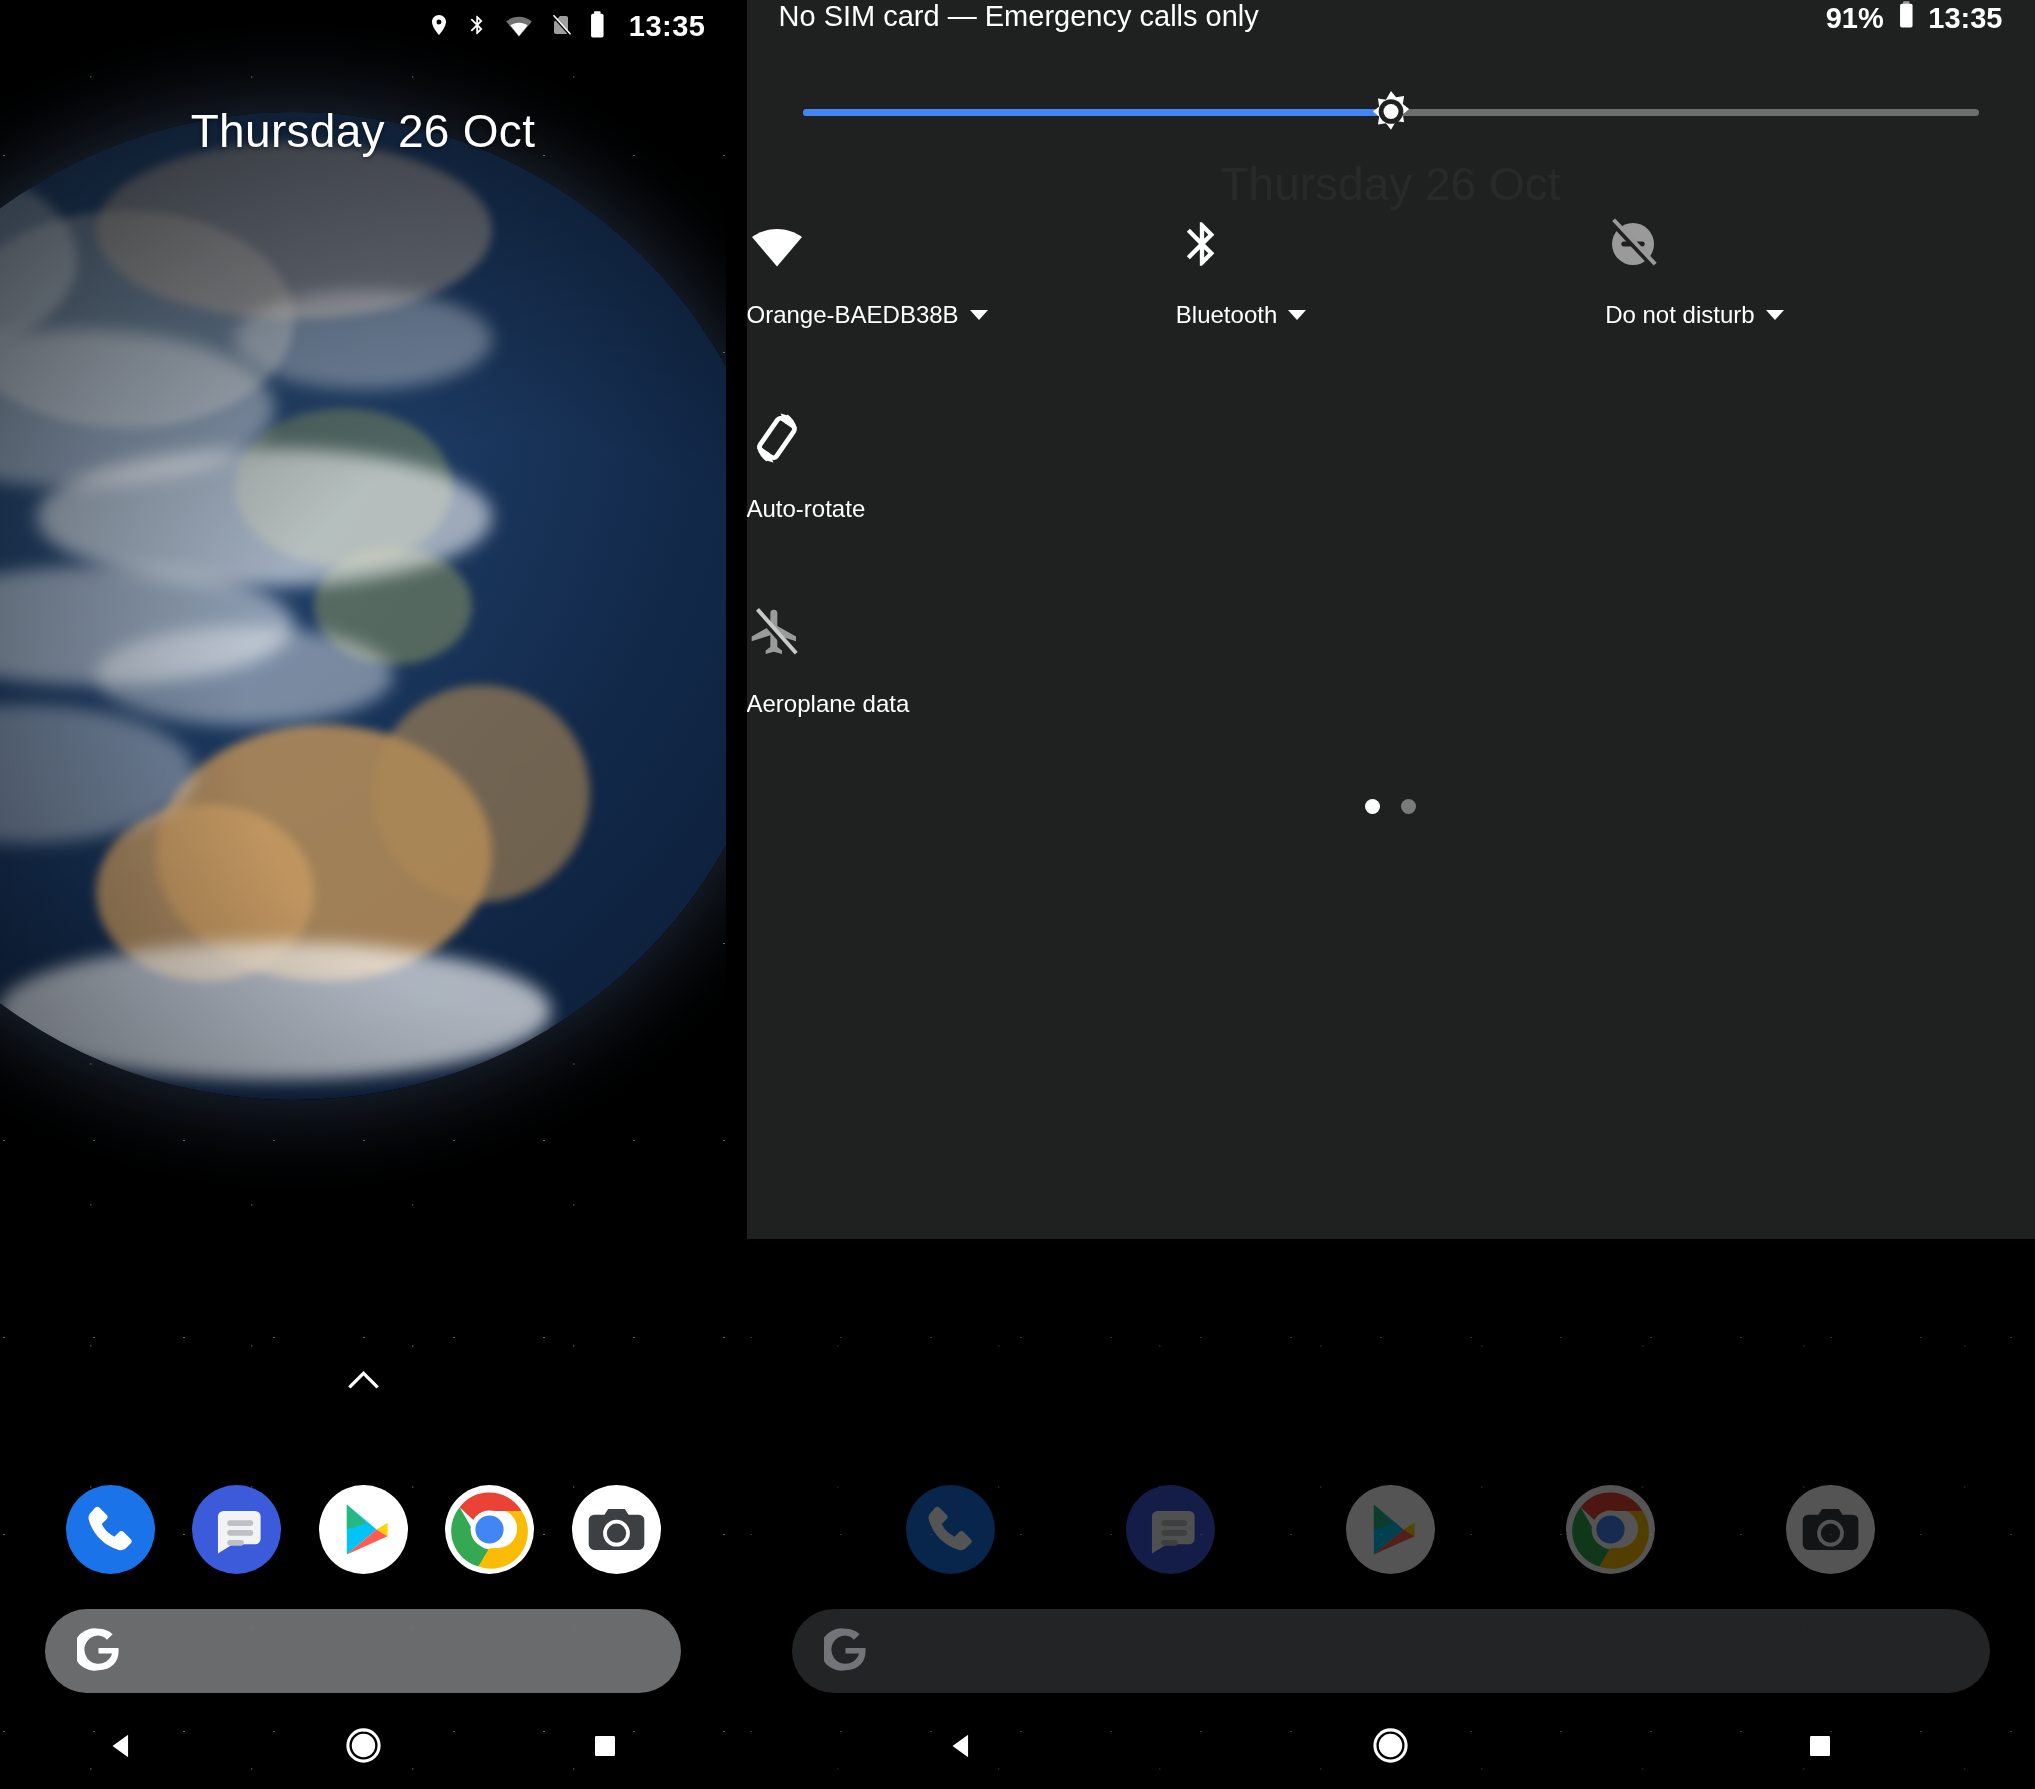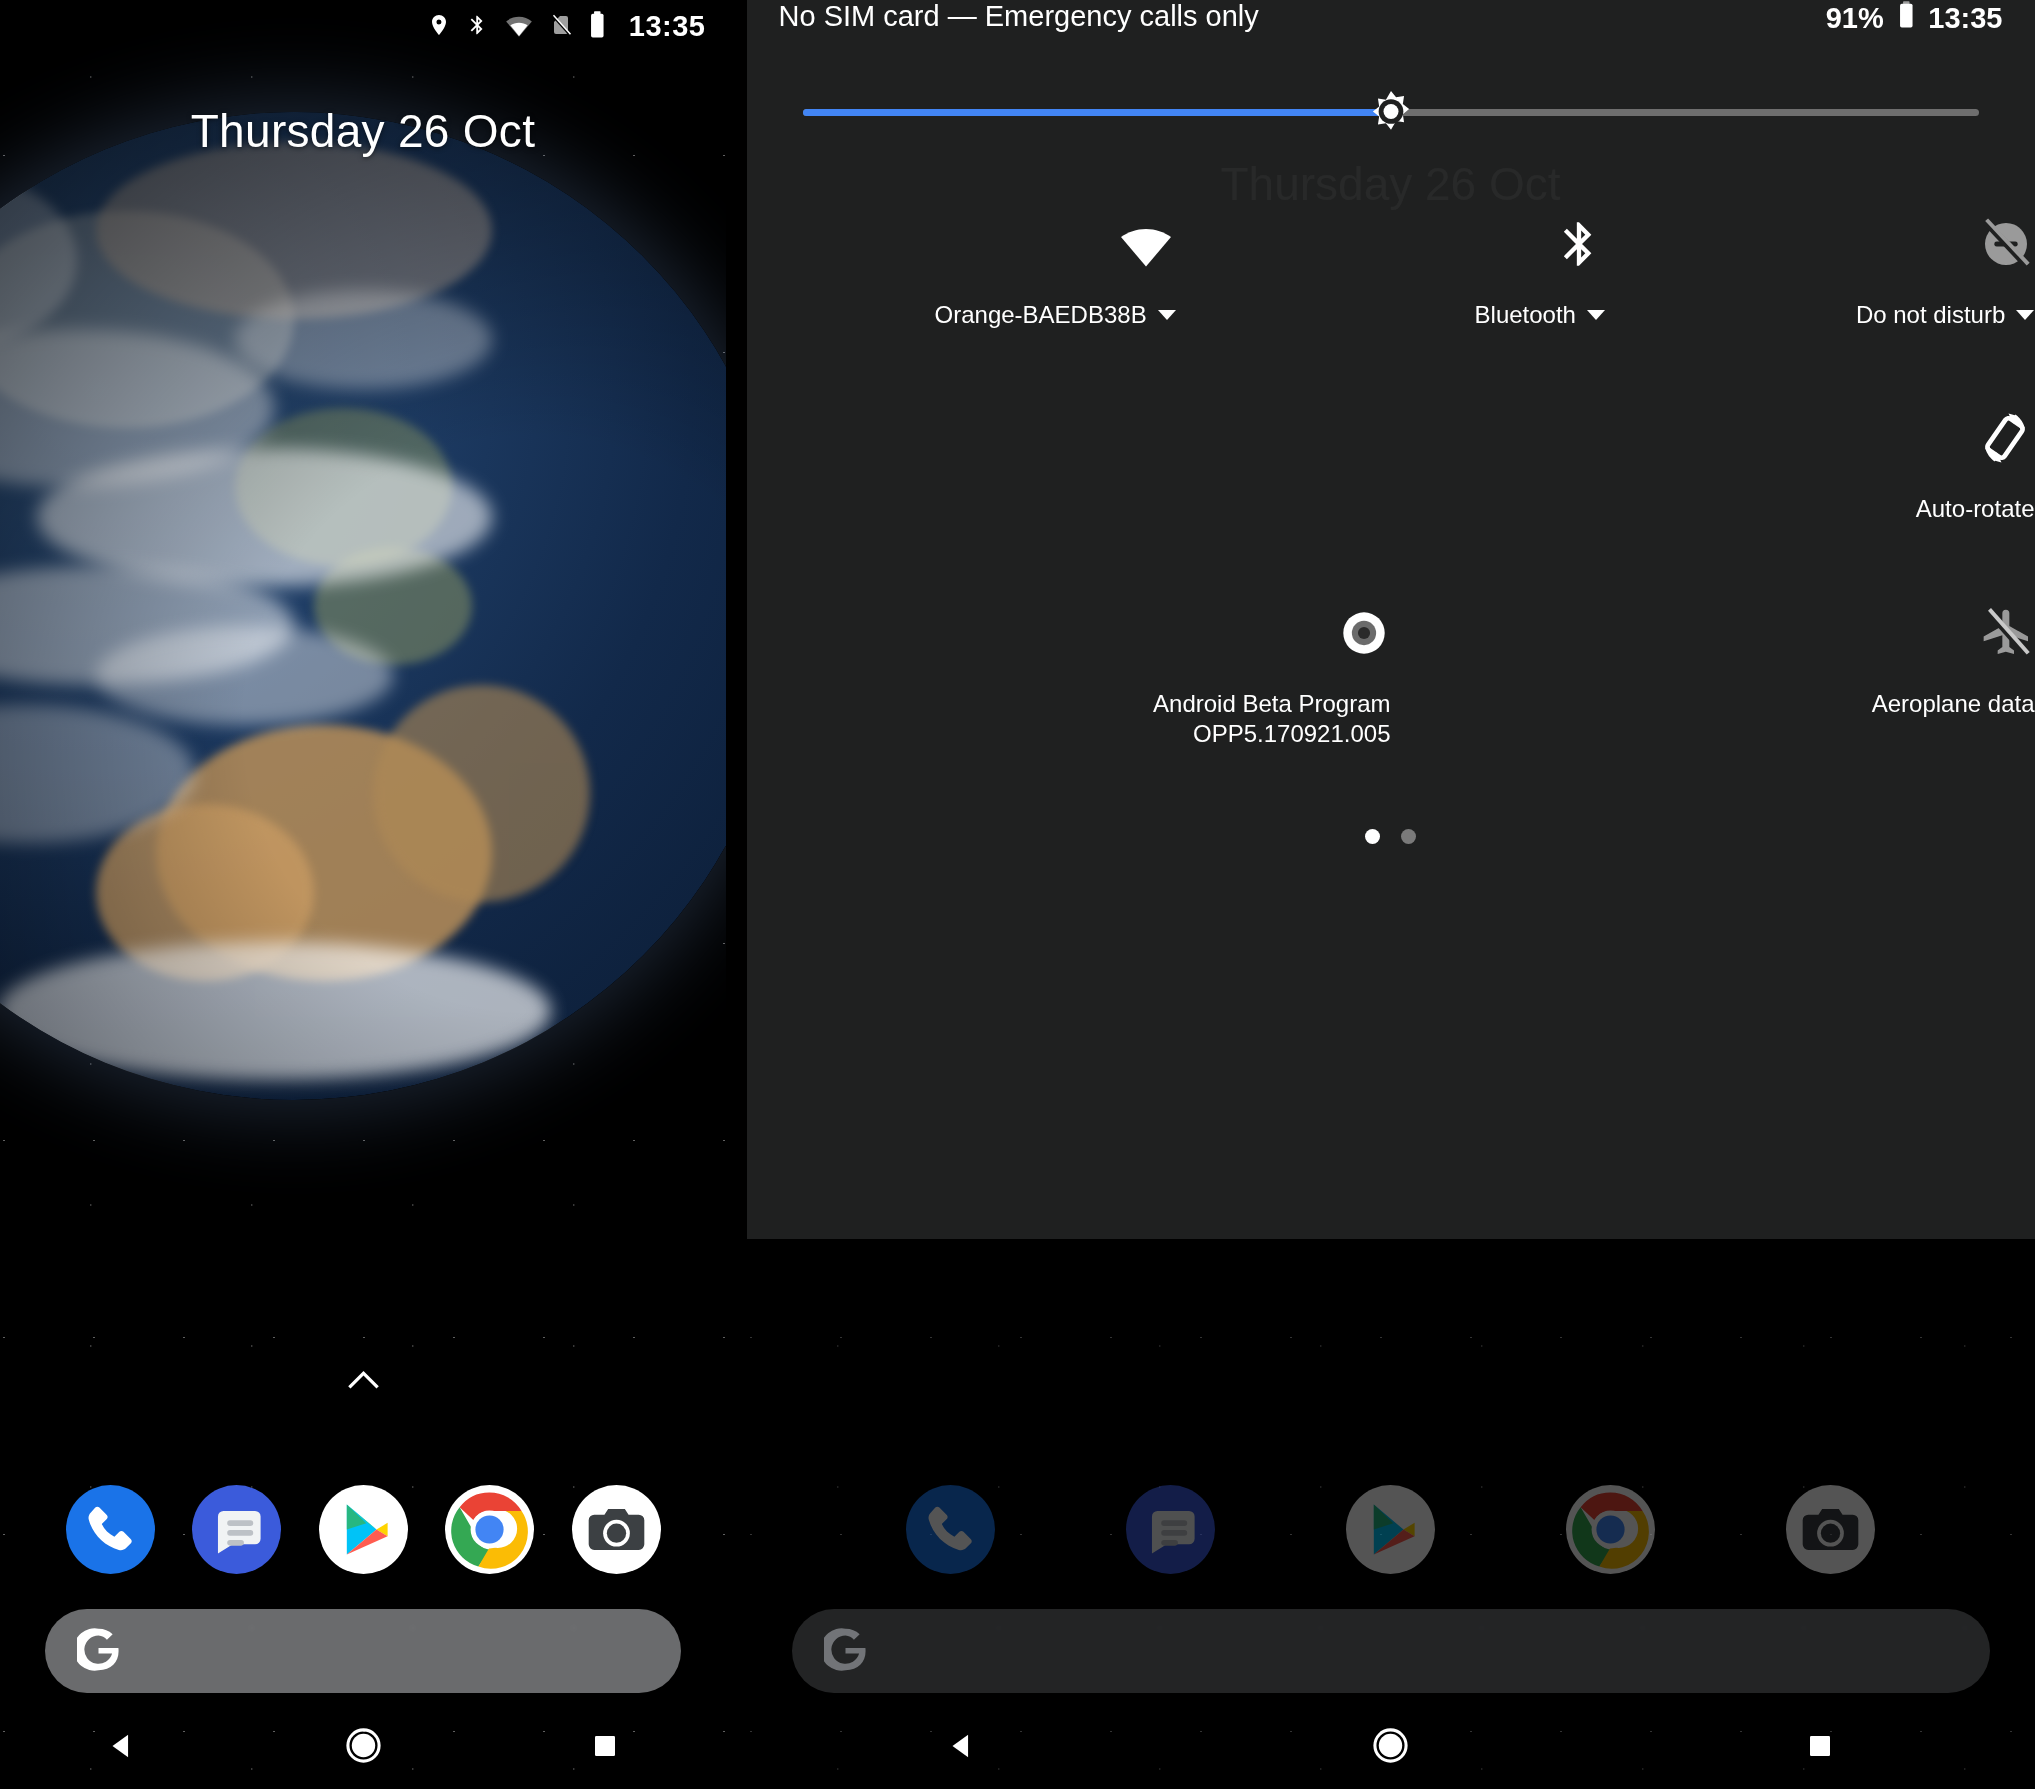--- a/index.html
+++ b/index.html
@@ -79,21 +79,21 @@
   .qs-carrier{font-size:29px;}
   .qs-right{margin-left:auto;display:flex;align-items:center;gap:13px;font-size:29px;font-weight:bold;}
 
   .bright-row{position:relative;height:75px;display:flex;align-items:center;padding:0 56px;z-index:3;}
   .bright-track{position:relative;flex:1;height:6.5px;border-radius:3.7px;background:#6e6e6e;}
   .bright-fill{position:absolute;left:0;top:0;bottom:0;border-radius:3.7px;background:#4285f4;}
   .bright-thumb{position:absolute;top:50%;transform:translate(-50%,-50%);}
 
   .qs-grid{position:relative;z-index:3;padding:45px 0 0;}
   .qs-row{display:flex;}
-  .qs-tile{flex:1;display:flex;flex-direction:column;align-items:flex-end;padding-top:5.6px;}
+  .qs-tile{flex:1;display:flex;flex-direction:column;align-items:flex-start;padding-top:5.6px;}
   .qs-ico{height:86px;display:flex;align-items:center;justify-content:center;}
   .qs-lbl{color:#fff;font-size:24px;text-align:center;line-height:1.25;margin-top:13px;
     display:flex;align-items:center;gap:11.2px;}
   .qs-sub{color:#fff;font-size:24px;text-align:center;line-height:1.25;}
   .caret{width:0;height:0;border-left:9.3px solid transparent;border-right:9.3px solid transparent;
     border-top:10.3px solid #fff;display:inline-block;}
 
   .qs-dots{position:relative;z-index:3;display:flex;justify-content:center;gap:20.5px;margin-top:80px;}
   .dot{width:15px;height:15px;border-radius:50%;}
 
@@ -355,33 +355,20 @@
             </div>
             <div class="qs-lbl">
                 <span>Auto-rotate</span>
               </div>
           </div>
         </div>
 
         <div class="qs-row" style="margin-top:60px;">
           <div class="qs-tile">
             <div class="qs-ico">
-              <svg width="54" height="54" viewBox="0 0 24 24">
-                <circle cx="12" cy="12" r="9.2" fill="#fff"></circle>
-                <circle cx="12" cy="12" r="5.4" fill="#6b6b6b"></circle>
-                <circle cx="12" cy="12" r="2.7" fill="#2a2a2a"></circle>
-              </svg>
-            </div>
-            <div class="qs-lbl">
-                <span>Android Beta Program</span>
-              </div>
-            <div class="qs-sub">OPP5.170921.005</div>
-          </div>
-          <div class="qs-tile">
-            <div class="qs-ico">
               <svg width="56" height="56" viewBox="0 0 24 24">
                 <path fill="#9a9a9a" d="M21 15.5v-2l-8-4.5V3.5a1.5 1.5 0 0 0-3 0V9l-8 4.5v2l8-2.5V18l-2 1.5V21l3.5-1 3.5 1v-1.5L13 18v-5z"></path>
                 <path stroke="#1f2020" stroke-width="3" d="M4 2.6 20.6 21.4"></path>
                 <path stroke="#c9c9c9" stroke-width="1.7" d="M4.5 1.9 21.1 20.7"></path>
               </svg>
             </div>
             <div class="qs-lbl">
                 <span>Aeroplane data</span>
               </div>
           </div>

